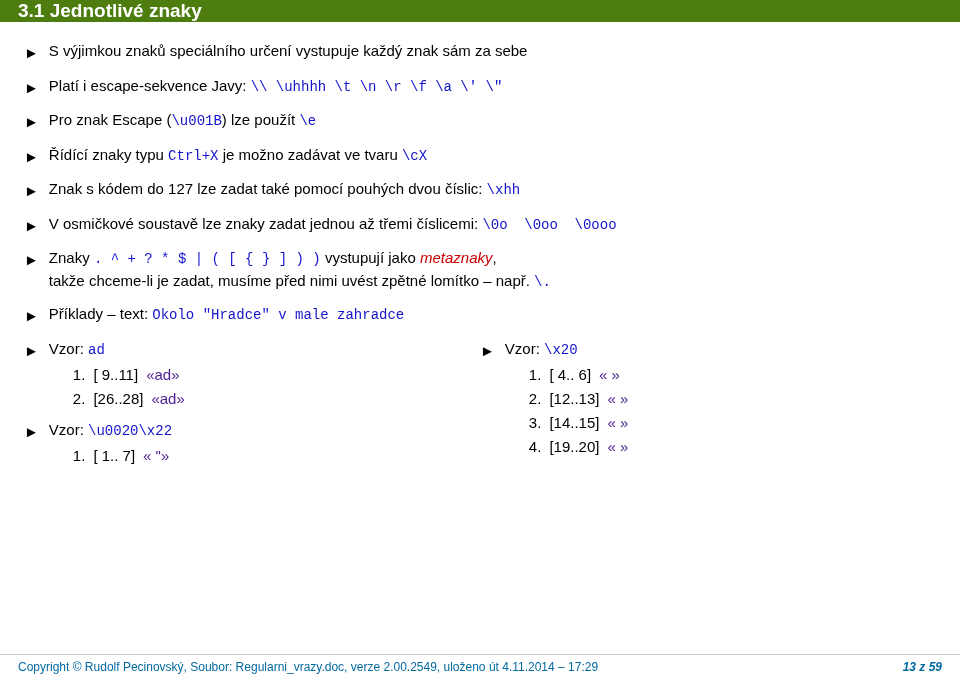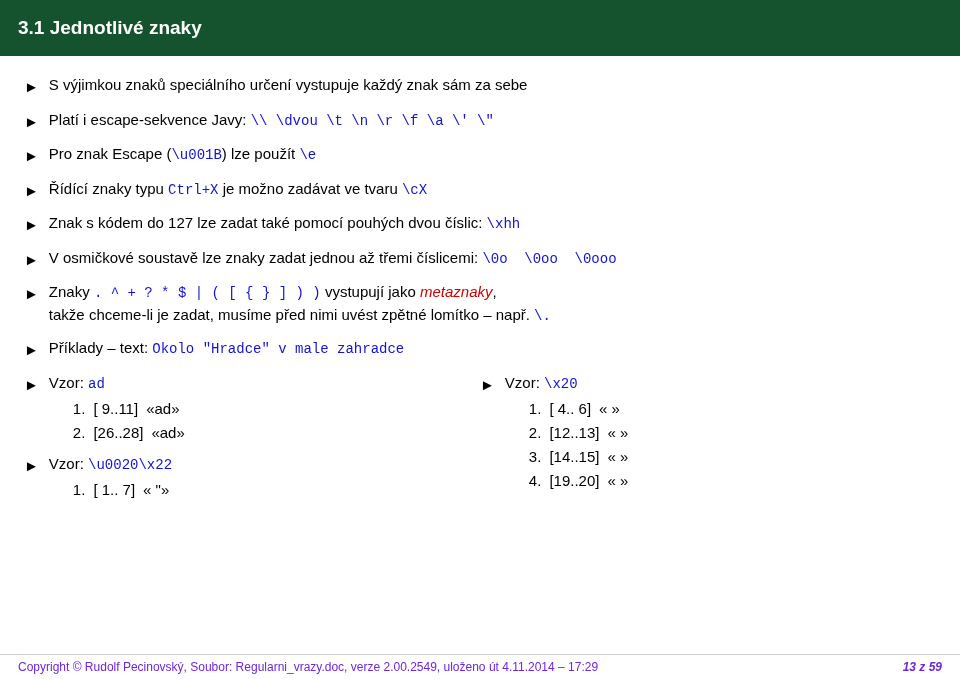--- a/index.html
+++ b/index.html
@@ -8,23 +8,23 @@
       font-size: 15px;
       background: #fff;
       width: 960px;
       min-height: 679px;
       display: flex;
       flex-direction: column;
     }
 
     
     .page-header {
-      background: #14532d;
+      background: #4d7c0f;
       color: #fff;
-      padding: 17px 18px;
+      padding: 0 18px;
       font-size: 19px;
       font-weight: bold;
     }
 
     
     .main-content {
       flex: 1;
       padding: 18px 24px 10px 24px;
     }
 
@@ -81,29 +81,29 @@
     }
 
     .sub-list li {
       line-height: 1.6;
       display: flex;
       align-items: center;
       gap: 8px;
     }
 
     .guillemets {
-      color: #000000;
+      color: #4c1d95;
     }
 
     
     .page-footer {
       border-top: 1px solid #ccc;
       padding: 5px 18px;
       font-size: 12px;
-      color: #6d28d9;
+      color: #0369a1;
       display: flex;
       justify-content: space-between;
       align-items: center;
       background: #fff;
     }
 
     .page-footer .footer-right {
       font-weight: bold;
       font-style: italic;
     }
@@ -122,21 +122,21 @@
   <ul class="bullet-list">
 
     <li>
       <span class="arrow">►</span>
       <span class="content">S výjimkou znaků speciálního určení vystupuje každý znak sám za sebe</span>
     </li>
 
     <li>
       <span class="arrow">►</span>
       <span class="content">
-        Platí i escape-sekvence Javy: <code class="ic">\\</code>&nbsp;&nbsp;<code class="ic">\dvou</code>&nbsp;&nbsp;<code class="ic">\t</code>&nbsp;&nbsp;<code class="ic">\n</code>&nbsp;&nbsp;<code class="ic">\r</code>&nbsp;&nbsp;<code class="ic">\f</code>&nbsp;&nbsp;<code class="ic">\a</code>&nbsp;&nbsp;<code class="ic">\'</code>&nbsp;&nbsp;<code class="ic">\"</code>
+        Platí i escape-sekvence Javy: <code class="ic">\\</code>&nbsp;&nbsp;<code class="ic">\uhhhh</code>&nbsp;&nbsp;<code class="ic">\t</code>&nbsp;&nbsp;<code class="ic">\n</code>&nbsp;&nbsp;<code class="ic">\r</code>&nbsp;&nbsp;<code class="ic">\f</code>&nbsp;&nbsp;<code class="ic">\a</code>&nbsp;&nbsp;<code class="ic">\'</code>&nbsp;&nbsp;<code class="ic">\"</code>
       </span>
     </li>
 
     <li>
       <span class="arrow">►</span>
       <span class="content">
         Pro znak Escape (<code class="ic">\u001B</code>) lze použít <code class="ic">\e</code>
       </span>
     </li>
 

